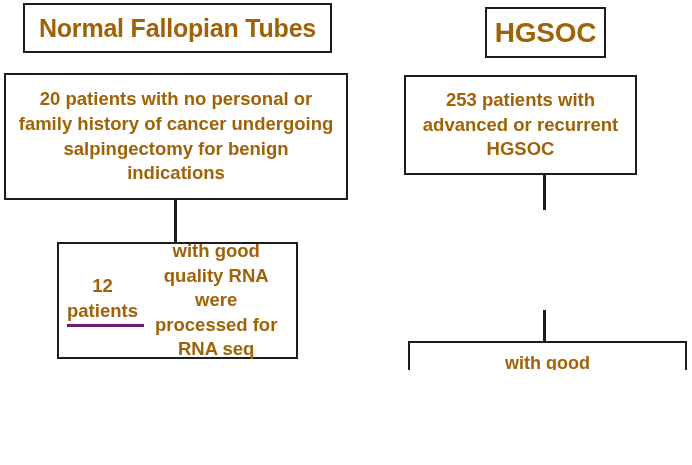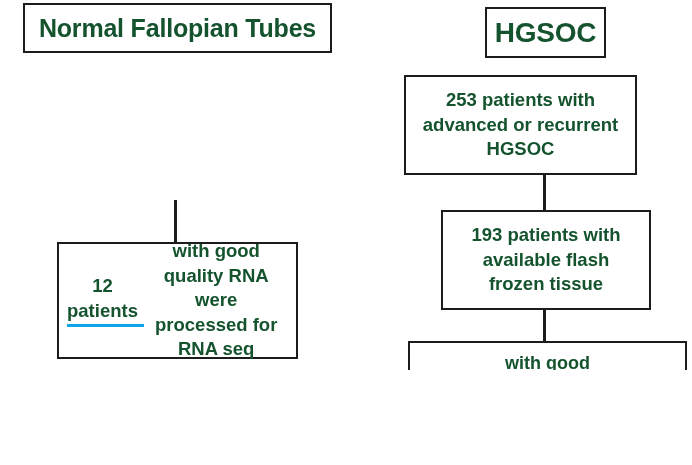--- a/index.html
+++ b/index.html
@@ -2,21 +2,21 @@
 <html><head>
 <meta charset="utf-8">
 <style>
   html, body { margin: 0; padding: 0; background: #ffffff; }
   .canvas {
     position: relative;
     width: 692px;
     height: 370px;
     background: #ffffff;
     font-family: "Liberation Sans", "DejaVu Sans", sans-serif;
-    color: #14532d;
+    color: #a16207;
     overflow: hidden;
   }
   .box {
     position: absolute;
     box-sizing: border-box;
     border: 2.5px solid #1c1c1c;
     background: #ffffff;
     display: flex;
     align-items: center;
     justify-content: center;
@@ -26,21 +26,21 @@
   }
   .title-box { font-size: 25px; letter-spacing: -0.2px; }
   .title-box.hgsoc { font-size: 28px; }
   .body-box { font-size: 18.5px; line-height: 1.33; padding: 4px 8px; }
   .connector {
     position: absolute;
     width: 3px;
     background: #1c1c1c;
   }
   .ul {
-    border-bottom: 3px solid #0ea5e9;
+    border-bottom: 3px solid #701a75;
     padding-right: 0.35em;
     padding-bottom: 1px;
   }
   
   .lt-title { left: 23px;  top: 3px;   width: 309px; height: 50px; }
   .lt-a     { left: 4px;   top: 73px;  width: 344px; height: 127px; }
   .lt-line1 { left: 174px; top: 200px; height: 42px; }
   .lt-b     { left: 57px;  top: 242px; width: 241px; height: 117px; }
   
   .rt-title { left: 485px; top: 7px;   width: 121px; height: 51px; }
@@ -50,38 +50,39 @@
   .rt-line2 { left: 543px; top: 310px; height: 31px; }
   .rt-e     { left: 408px; top: 341px; width: 279px; height: 118px; font-size: 18px; }
 </style>
 </head>
 <body>
 
 <div class="canvas">
 
   <div class="box title-box lt-title">Normal Fallopian Tubes</div>
 
+  <div class="box body-box lt-a">20 patients with no personal or
+family history of cancer undergoing
+salpingectomy for benign
+indications</div>
 
   <div class="connector lt-line1"></div>
 
   <div class="box body-box lt-b"><span class="ul">12 patients</span><span>with good
 quality RNA were
 processed for RNA seq</span></div>
 
   <div class="box title-box hgsoc rt-title">HGSOC</div>
 
   <div class="box body-box rt-c">253 patients with
 advanced or recurrent
 HGSOC</div>
 
   <div class="connector rt-line1"></div>
 
-  <div class="box body-box rt-d">193 patients with
-available flash
-frozen tissue</div>
 
   <div class="connector rt-line2"></div>
 
   <div class="box body-box rt-e"><span>with good
 quality RNA were
 successfully processed for
 RNA seq</span></div>
 
 </div>
 

